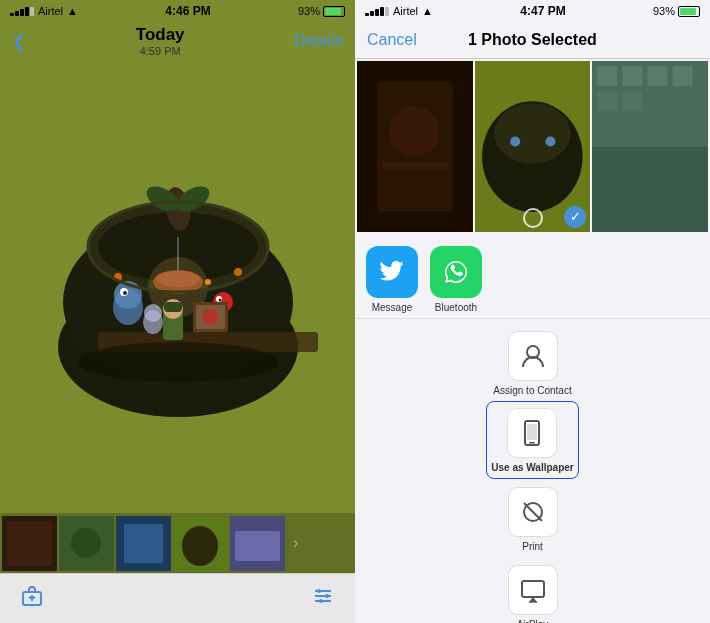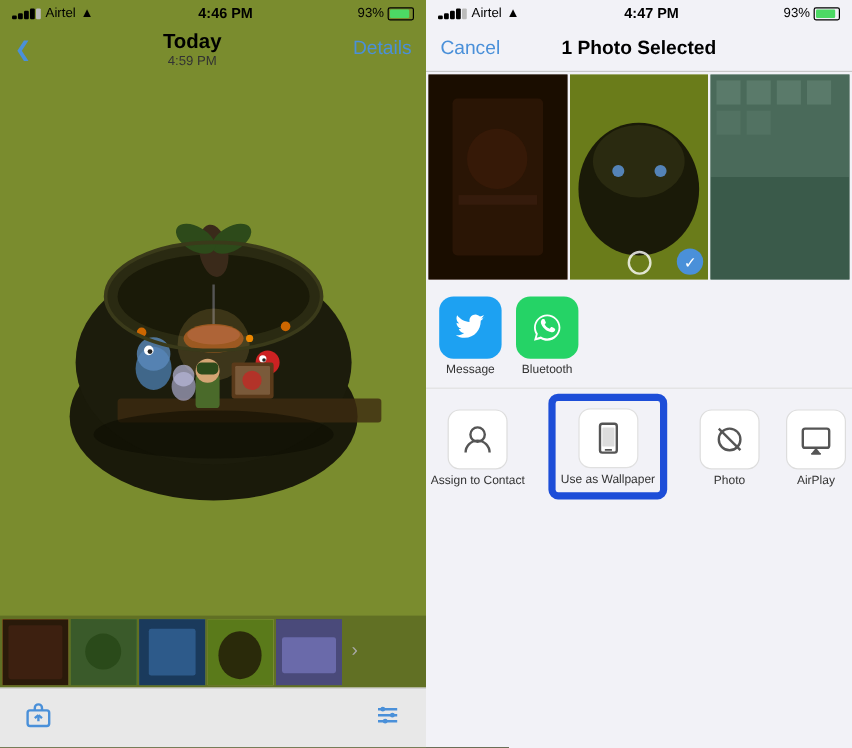--- a/index.html
+++ b/index.html
@@ -163,32 +163,34 @@
     .app-icon.whatsapp { background: #25d366; }
     .app-label { font-size: 10px; color: #333; text-align: center; line-height: 1.2; }
 
     .divider { height: 1px; background: #e0e0e0; margin: 0; }
 
     .action-row {
       display: flex; align-items: center;
       padding: 4px 0;
       background: #f2f2f7;
       overflow-x: auto;
+      flex-direction: column;
     }
     .action-item {
       display: flex; flex-direction: column; align-items: center;
       min-width: 72px; padding: 8px 4px 4px;
       gap: 4px;
       flex-shrink: 0;
     }
     .action-item.selected {
-      border: 6px solid #1d4ed8;
+      border: 1px solid #1d4ed8;
       border-radius: 8px;
       margin: 0 16px;
       padding: 6px 4px 4px;
+      font-weight: bold;
     }
     .action-icon-box {
       width: 50px; height: 50px;
       border-radius: 10px; background: #fff;
       display: flex; align-items: center; justify-content: center;
       font-size: 24px; color: #555;
       border: 1px solid #ddd;
     }
     .action-label { font-size: 10px; color: #333; text-align: center; line-height: 1.2; }
 
@@ -460,21 +462,21 @@
       </div>
       <span class="action-label">Use as Wallpaper</span>
     </div>
     <div class="action-item">
       <div class="action-icon-box">
         <svg width="30" height="30" viewBox="0 0 30 30" fill="none">
           <circle cx="15" cy="15" r="9" stroke="#555" stroke-width="2"></circle>
           <line x1="6" y1="6" x2="24" y2="24" stroke="#555" stroke-width="2"></line>
         </svg>
       </div>
-      <span class="action-label">Photo</span>
+      <span class="action-label">Print</span>
     </div>
     <div class="action-item">
       <div class="action-icon-box">
         <svg width="30" height="30" viewBox="0 0 30 30" fill="none">
           <rect x="4" y="6" width="22" height="16" rx="2" stroke="#555" stroke-width="2"></rect>
           <path d="M11 27l4-5 4 5z" fill="#555"></path>
           <line x1="11" y1="27" x2="19" y2="27" stroke="#555" stroke-width="1.5"></line>
         </svg>
       </div>
       <span class="action-label">AirPlay</span>

